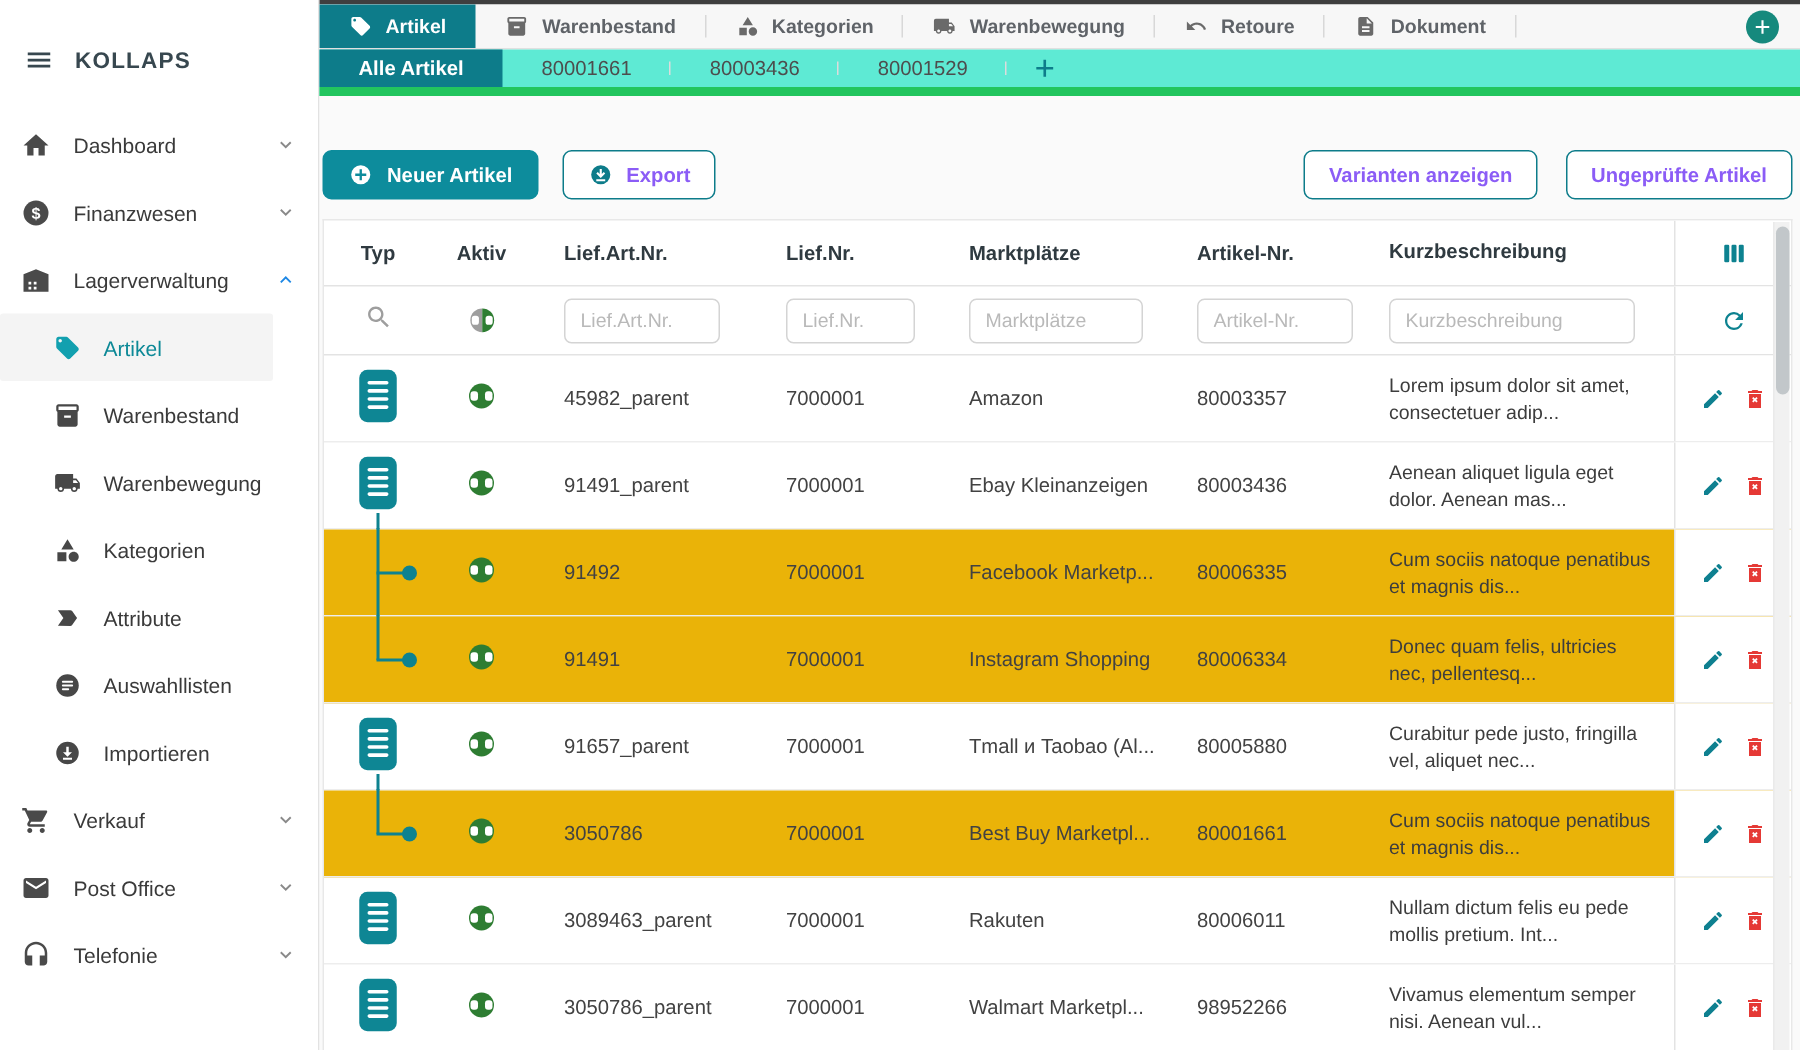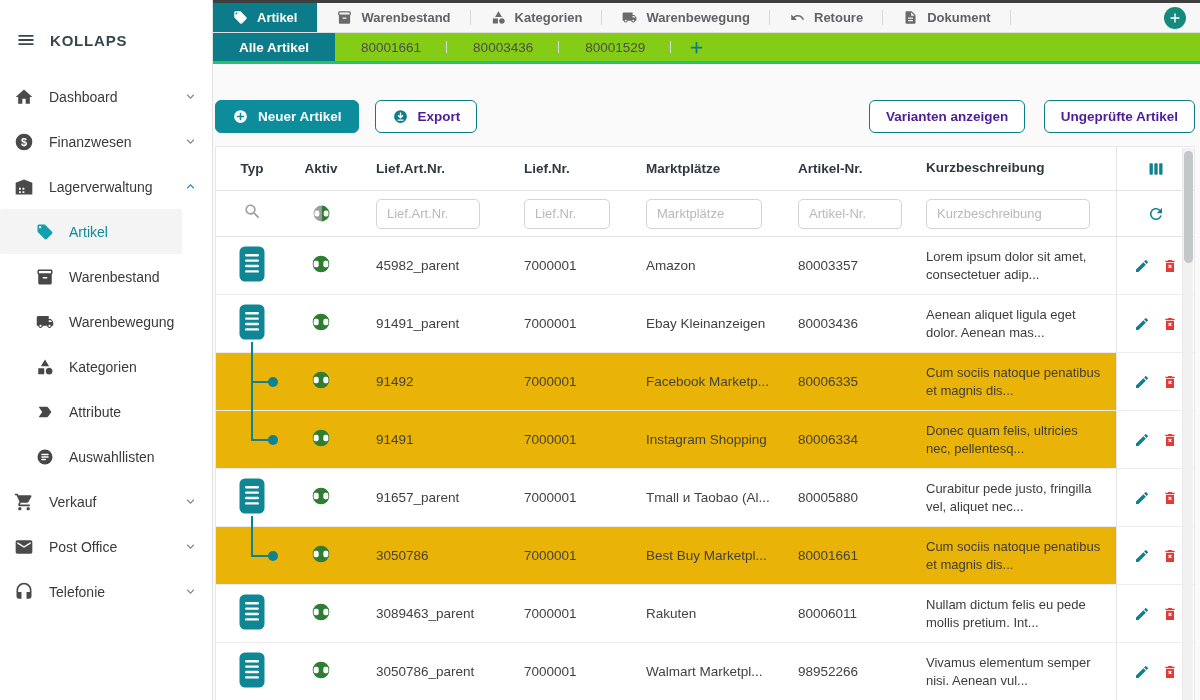--- a/index.html
+++ b/index.html
@@ -29,30 +29,30 @@
   .main{flex:1;min-width:0;display:flex;flex-direction:column;background:#fafafa}
   .topstrip{height:3px;background:#3f3f3f}
   .mtabs{height:30px;background:#f7f7f7;border-bottom:1px solid #e0e0e0;display:flex;align-items:stretch}
   .mtab{display:flex;align-items:center;gap:9px;padding:0 20px;font-size:13px;font-weight:bold;color:#5f6368;position:relative;cursor:pointer;white-space:nowrap}
   .mtab svg{width:15px;height:15px;fill:#6a6a6a}
   .mtab:not(.active)::after{content:'';position:absolute;right:0;top:7px;bottom:7px;width:1px;background:#d8d8d8}
   .mtab.active{background:#0d7c8a;color:#fff}
   .mtab.active svg{fill:#fff}
   .addmod{margin-left:auto;margin-right:14px;align-self:center;width:22px;height:22px;border:none;border-radius:50%;background:#16897d;display:flex;align-items:center;justify-content:center;cursor:pointer}
   .addmod svg{width:12px;height:12px;fill:#fff}
-  .stabs{height:31px;background:#84cc16;border-bottom:3px solid #22c55e;display:flex;align-items:stretch}
+  .stabs{height:31px;background:#5eead4;border-bottom:6px solid #22c55e;display:flex;align-items:stretch}
   .stab{display:flex;align-items:center;padding:0 26px;font-size:13.5px;color:#4d4d4d;position:relative;cursor:pointer;white-space:nowrap}
   .stab:not(.active)::after{content:'';position:absolute;right:0;top:8px;bottom:8px;width:1px;background:#dcdcdc}
   .stab.active{background:#0d7c8a;color:#fff;font-weight:bold}
   .stab-add{display:flex;align-items:center;padding:0 18px;border:none;background:none;cursor:pointer}
   .stab-add svg{width:15px;height:15px;fill:#0d7c8a}
 
   .content{flex:1;padding:36px 5px 0 2px}
   .toolbar{display:flex;align-items:center;height:33px}
-  .btn{height:33px;border-radius:6px;display:inline-flex;align-items:center;gap:9px;font-size:13.5px;font-weight:bold;cursor:pointer;border:1px solid #0d7c8a;background:#fff;color:#4c1d95;padding:0 16px;font-family:inherit}
+  .btn{height:33px;border-radius:6px;display:inline-flex;align-items:center;gap:9px;font-size:13.5px;font-weight:bold;cursor:pointer;border:1px solid #0d7c8a;background:#fff;color:#8b5cf6;padding:0 16px;font-family:inherit}
   .btn svg{width:17px;height:17px}
   .btn.primary{background:#0d8c9c;border-color:#0d8c9c;color:#fff}
   .btn + .btn{margin-left:16px}
   .toolbar .spacer{flex:1}
   .toolbar .right .btn + .btn{margin-left:14px}
 
   
   .tablecard{margin-top:13px;height:554px;background:#fff;border:1px solid #e8e8e8;border-bottom:none;position:relative;overflow:hidden}
   .thead{display:flex;align-items:center;height:44px;border-bottom:1px solid #e3e3e3;font-size:13.5px;font-weight:bold;color:#2f3a40}
   .tfilter{display:flex;align-items:center;height:46px;border-bottom:1px solid #e3e3e3}
@@ -186,20 +186,32 @@
             <svg viewBox="0 0 24 24" aria-hidden="true">
               <circle cx="12" cy="12" r="10"></circle>
               <g fill="#fff">
                 <rect x="7" y="7.8" width="10" height="1.8" rx=".9"></rect>
                 <rect x="7" y="11.1" width="10" height="1.8" rx=".9"></rect>
                 <rect x="7" y="14.4" width="6.5" height="1.8" rx=".9"></rect>
               </g>
             </svg>
           </span>
          <span class="lbl">Auswahllisten</span>
+       </div>
+        <div class="sub-item ">
+         <span class="icw">
+            <svg viewBox="0 0 24 24" aria-hidden="true">
+              <circle cx="12" cy="12" r="10"></circle>
+              <g fill="#fff">
+                <path d="M10.9 6.5h2.2v4.8h2.9L12 15.3 8 11.3h2.9z"></path>
+                <rect x="8" y="16.2" width="8" height="1.8"></rect>
+              </g>
+            </svg>
+          </span>
+         <span class="lbl">Importieren</span>
        </div>
         <div class="nav-item">
        <span class="icw">
             <svg viewBox="0 0 24 24" aria-hidden="true">
               <path d="M7 18c-1.1 0-1.99.9-1.99 2S5.9 22 7 22s2-.9 2-2-.9-2-2-2zM1 2v2h2l3.6 7.59-1.35 2.45c-.16.28-.25.61-.25.96 0 1.1.9 2 2 2h12v-2H7.42c-.14 0-.25-.11-.25-.25l.03-.12.9-1.63h7.45c.75 0 1.41-.41 1.75-1.03l3.58-6.49c.08-.14.12-.31.12-.48 0-.55-.45-1-1-1H5.21l-.94-2H1zm16 16c-1.1 0-1.99.9-1.99 2s.89 2 1.99 2 2-.9 2-2-.9-2-2-2z"></path>
             </svg>
           </span>
        <span class="lbl">Verkauf</span>
        <svg class="chev " viewBox="0 0 24 24">
             <path d="M7.41 8.59 12 13.17l4.59-4.58L18 10l-6 6-6-6 1.41-1.41z"></path>

